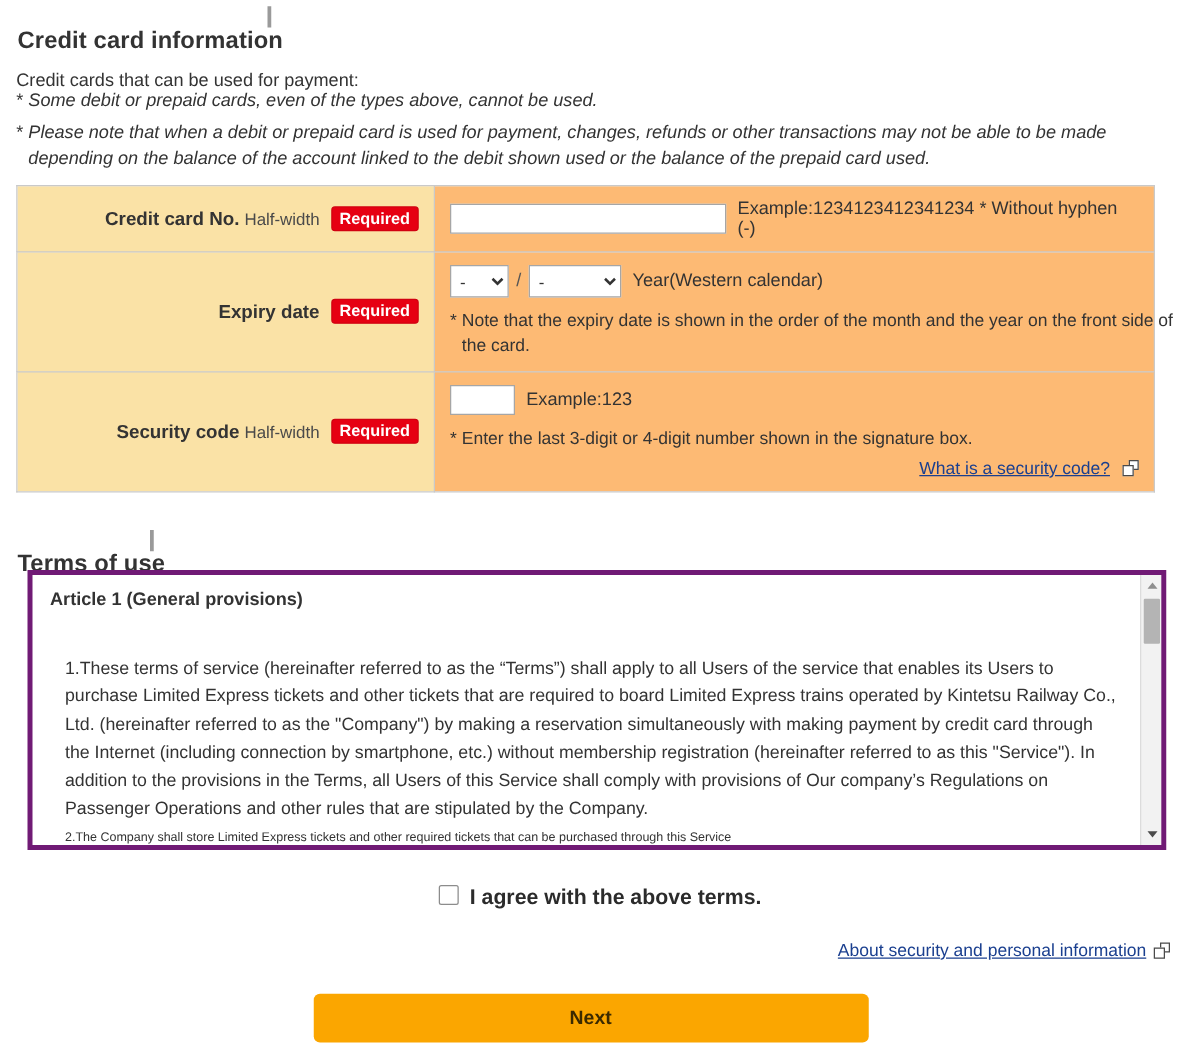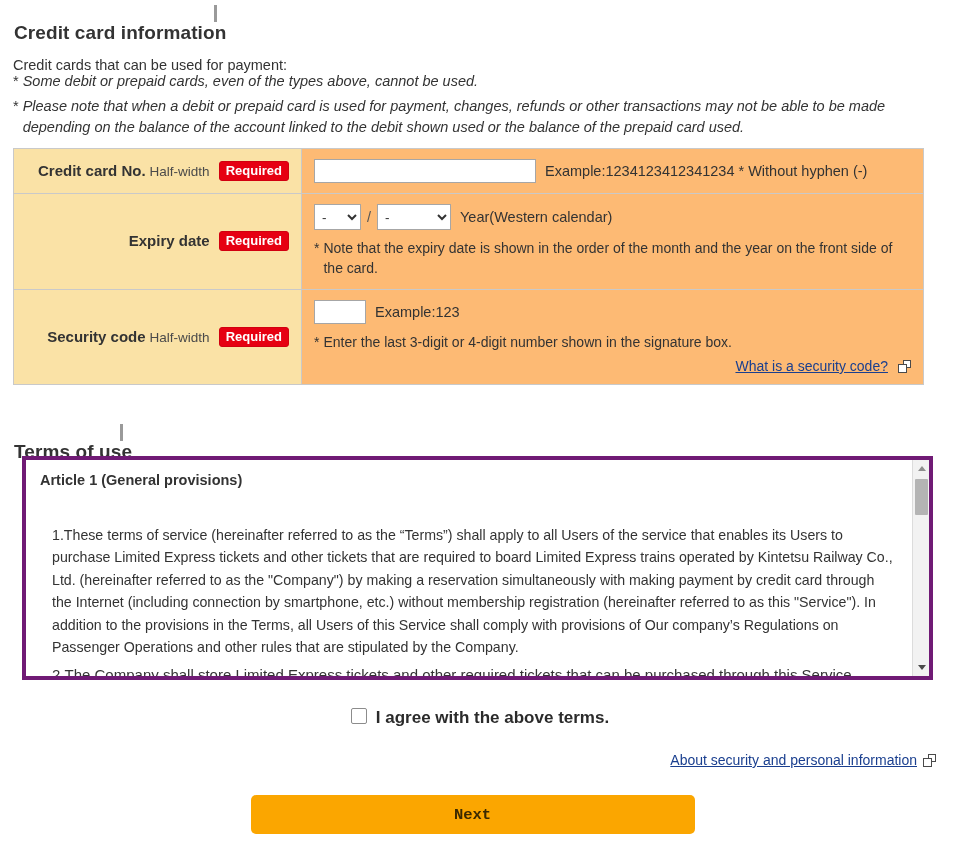--- a/index.html
+++ b/index.html
@@ -90,21 +90,21 @@
   .note .txt { flex: 1; font-style: italic; }
 
   
   table.form {
     width: 911px; border-collapse: collapse;
     border: 1px solid #c9c9c9;
     table-layout: fixed;
   }
   table.form td { border: 1px solid #c9c9c9; vertical-align: middle; }
   td.lbl {
-    width: 288px; background: #fae2a6;
+    width: 334px; background: #fae2a6;
     text-align: right; padding: 10px 12px;
     font-size: 14.5px; color: #333;
   }
   td.lbl .nm { font-weight: bold; font-size: 15px; }
   td.lbl .hw { font-size: 13.5px; color: #4a4a4a; }
   .req {
     display: inline-block; background: #e60012; color: #ffffff;
     font-size: 13px; font-weight: bold; border-radius: 3px;
     padding: 1px 6px 2px; margin-left: 5px; vertical-align: 1px;
     border: 1px solid #d10010;
@@ -160,21 +160,21 @@
   }
   .terms-inner {
     position: absolute; left: 0; top: 0; right: 18px; bottom: 0;
     padding: 12px 14px 0 14px; overflow: hidden;
   }
   .terms-title { font-size: 14.5px; font-weight: bold; color: #333; }
   .terms-p {
     font-size: 14.2px; color: #333; line-height: 1.58;
     margin-top: 36px; padding-left: 12px;
   }
-  .terms-p2 { margin-top: 4px; padding-left: 12px; font-size: 15px; color: #333; line-height: 1.58; }
+  .terms-p2 { margin-top: 4px; padding-left: 12px; font-size: 10px; color: #333; line-height: 1.58; }
 
   .sbar {
     position: absolute; right: 0; top: 0; width: 17px; height: 100%;
     background: #f2f2f2; border-left: 1px solid #dcdcdc;
   }
   .sbar .arw {
     position: absolute; left: 0; width: 17px; height: 17px;
     display: flex; align-items: center; justify-content: center;
   }
   .sbar .arw.up { top: 0; }
@@ -198,21 +198,21 @@
     background: #fff; border-radius: 2px; margin-right: 9px;
   }
   .agree-lbl { font-size: 17px; font-weight: bold; color: #2b2b2b; }
 
   .about-row { display: flex; justify-content: flex-end; align-items: center; }
 
   .next-btn {
     width: 444px; height: 39px; background: #fba600;
     border: none; border-radius: 5px;
     font-size: 15.5px; font-weight: bold; color: #3b2a00;
-    font-family: Liberation Mono, monospace;
+    font-family: Liberation Sans, sans-serif;
     cursor: pointer;
   }
 </style>
 </head>
 <body>
 
 <div class="page">
 
   <div style="position:absolute;left:14px;top:5px;" class="sec-head">
     <span class="bar"></span>

